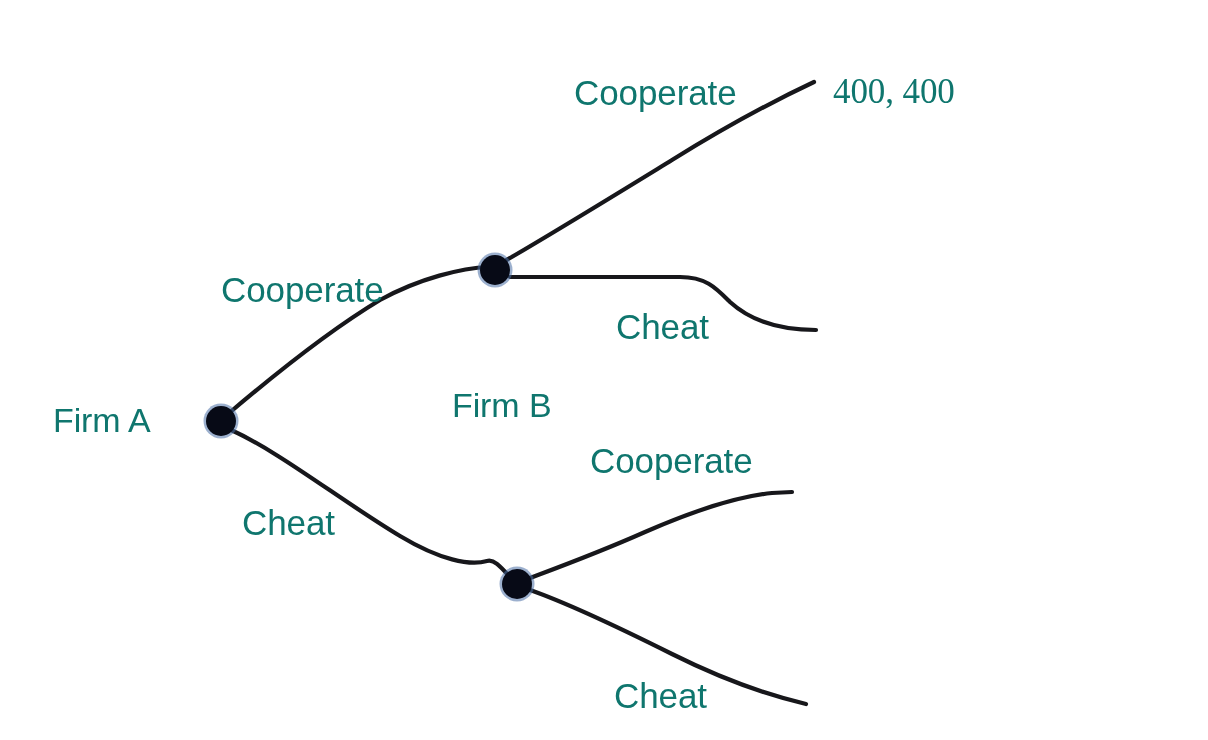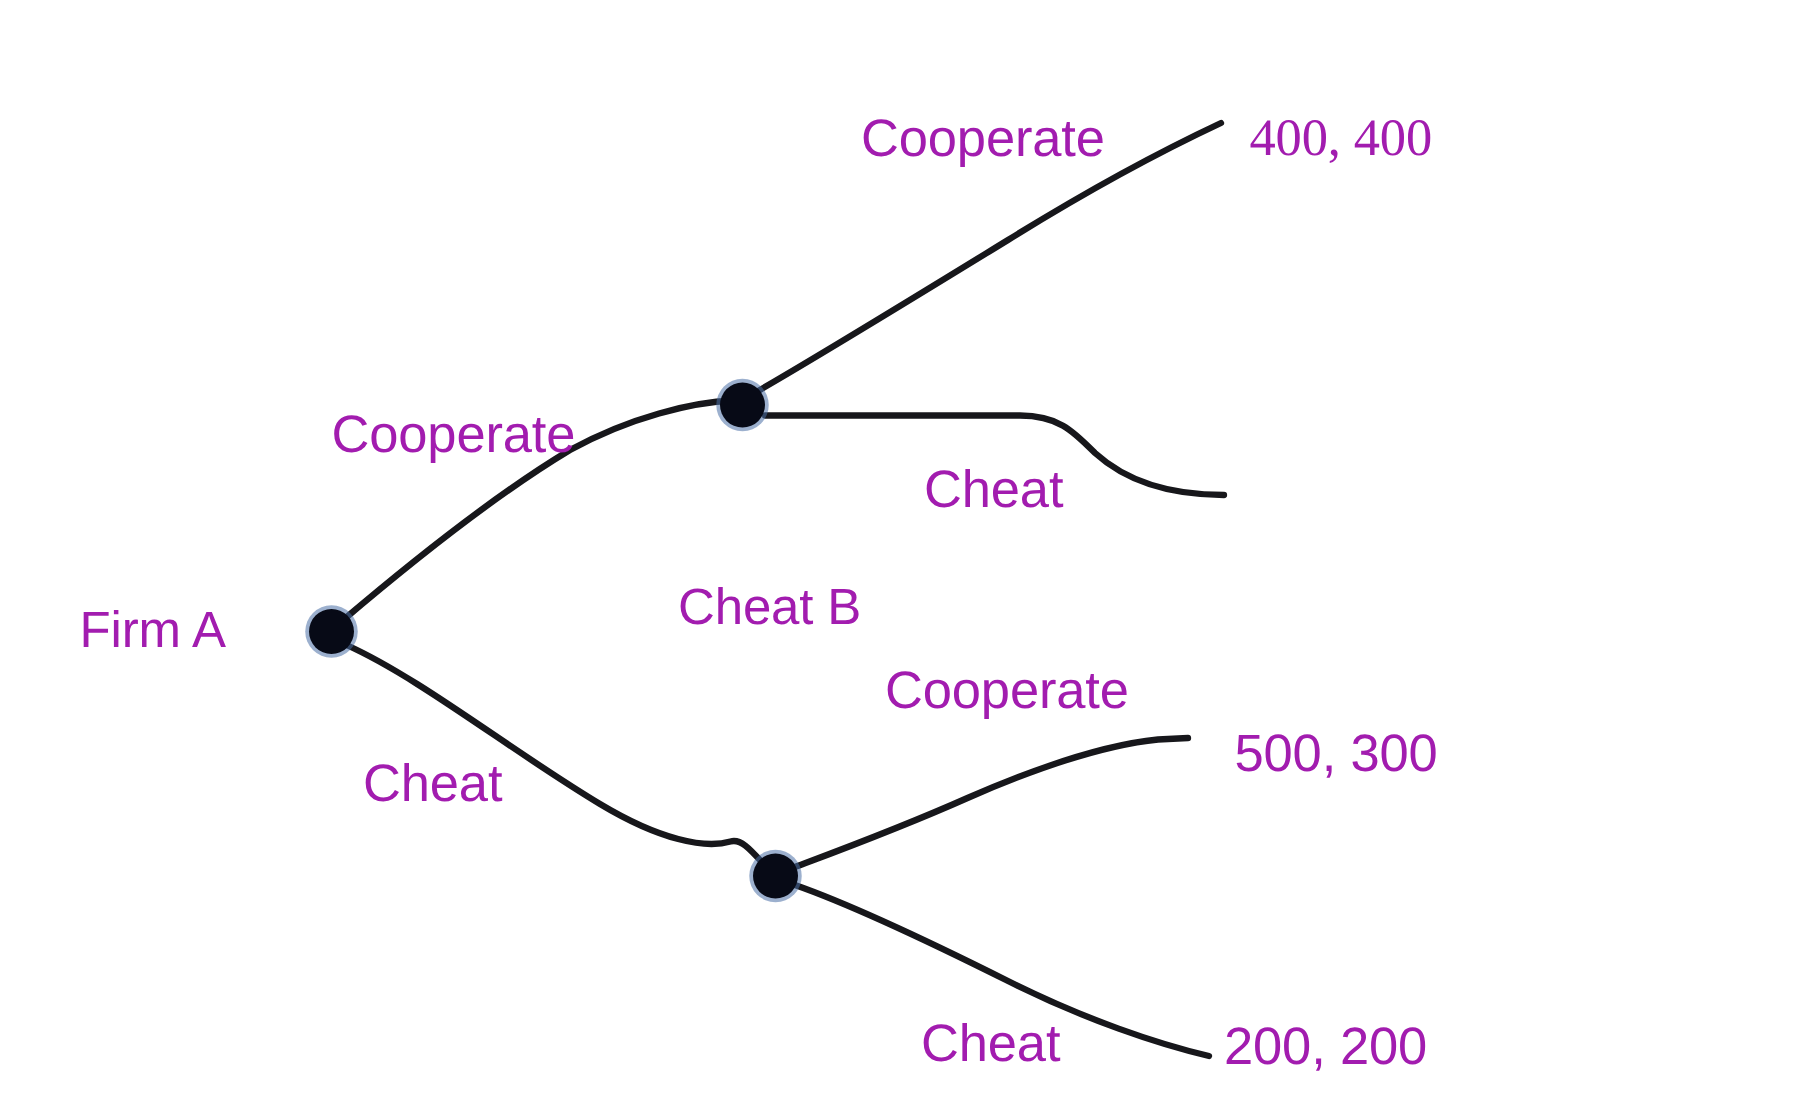--- a/index.html
+++ b/index.html
@@ -37,21 +37,21 @@
   .node-halo {
     fill: #4a6fa5;
     opacity: 0.55;
   }
   .node-dot {
     fill: #070a16;
   }
   .lbl {
     position: absolute;
     white-space: nowrap;
-    color: #a21caf;
+    color: #0f766e;
     font-family: "Liberation Sans", sans-serif;
     font-size: 35px;
     line-height: 1;
     letter-spacing: -0.1px;
   }
   .payoff {
     font-size: 35px;
   }
   .player {
     font-size: 34px;
@@ -85,34 +85,32 @@
       <circle class="node-dot" cx="495" cy="270" r="15"></circle>
     </g>
     <g>
       <circle class="node-halo" cx="517" cy="584" r="17.5"></circle>
       <circle class="node-dot" cx="517" cy="584" r="15"></circle>
     </g>
   </svg>
 
   <div class="lbl player" style="left:53px; top:403px;">Firm A</div>
 
-  <div class="lbl player" style="left:452px; top:388px;">Cheat B</div>
+  <div class="lbl player" style="left:452px; top:388px;">Firm B</div>
 
   <div class="lbl" style="left:221px; top:272px;">Cooperate</div>
 
   <div class="lbl" style="left:242px; top:505px;">Cheat</div>
 
   <div class="lbl" style="left:574px; top:75px;">Cooperate</div>
 
   <div class="lbl" style="left:616px; top:309px;">Cheat</div>
 
   <div class="lbl" style="left:590px; top:443px;">Cooperate</div>
 
   <div class="lbl" style="left:614px; top:678px;">Cheat</div>
 
   <div class="lbl payoff" style="left:833px; top:74px;font-family:Liberation Serif, serif;">400, 400</div>
 
 
-  <div class="lbl payoff" style="left:823px; top:485px;">500, 300</div>
 
-  <div class="lbl payoff" style="left:816px; top:680px;">200, 200</div>
 
 </div>
 
 </body></html>

